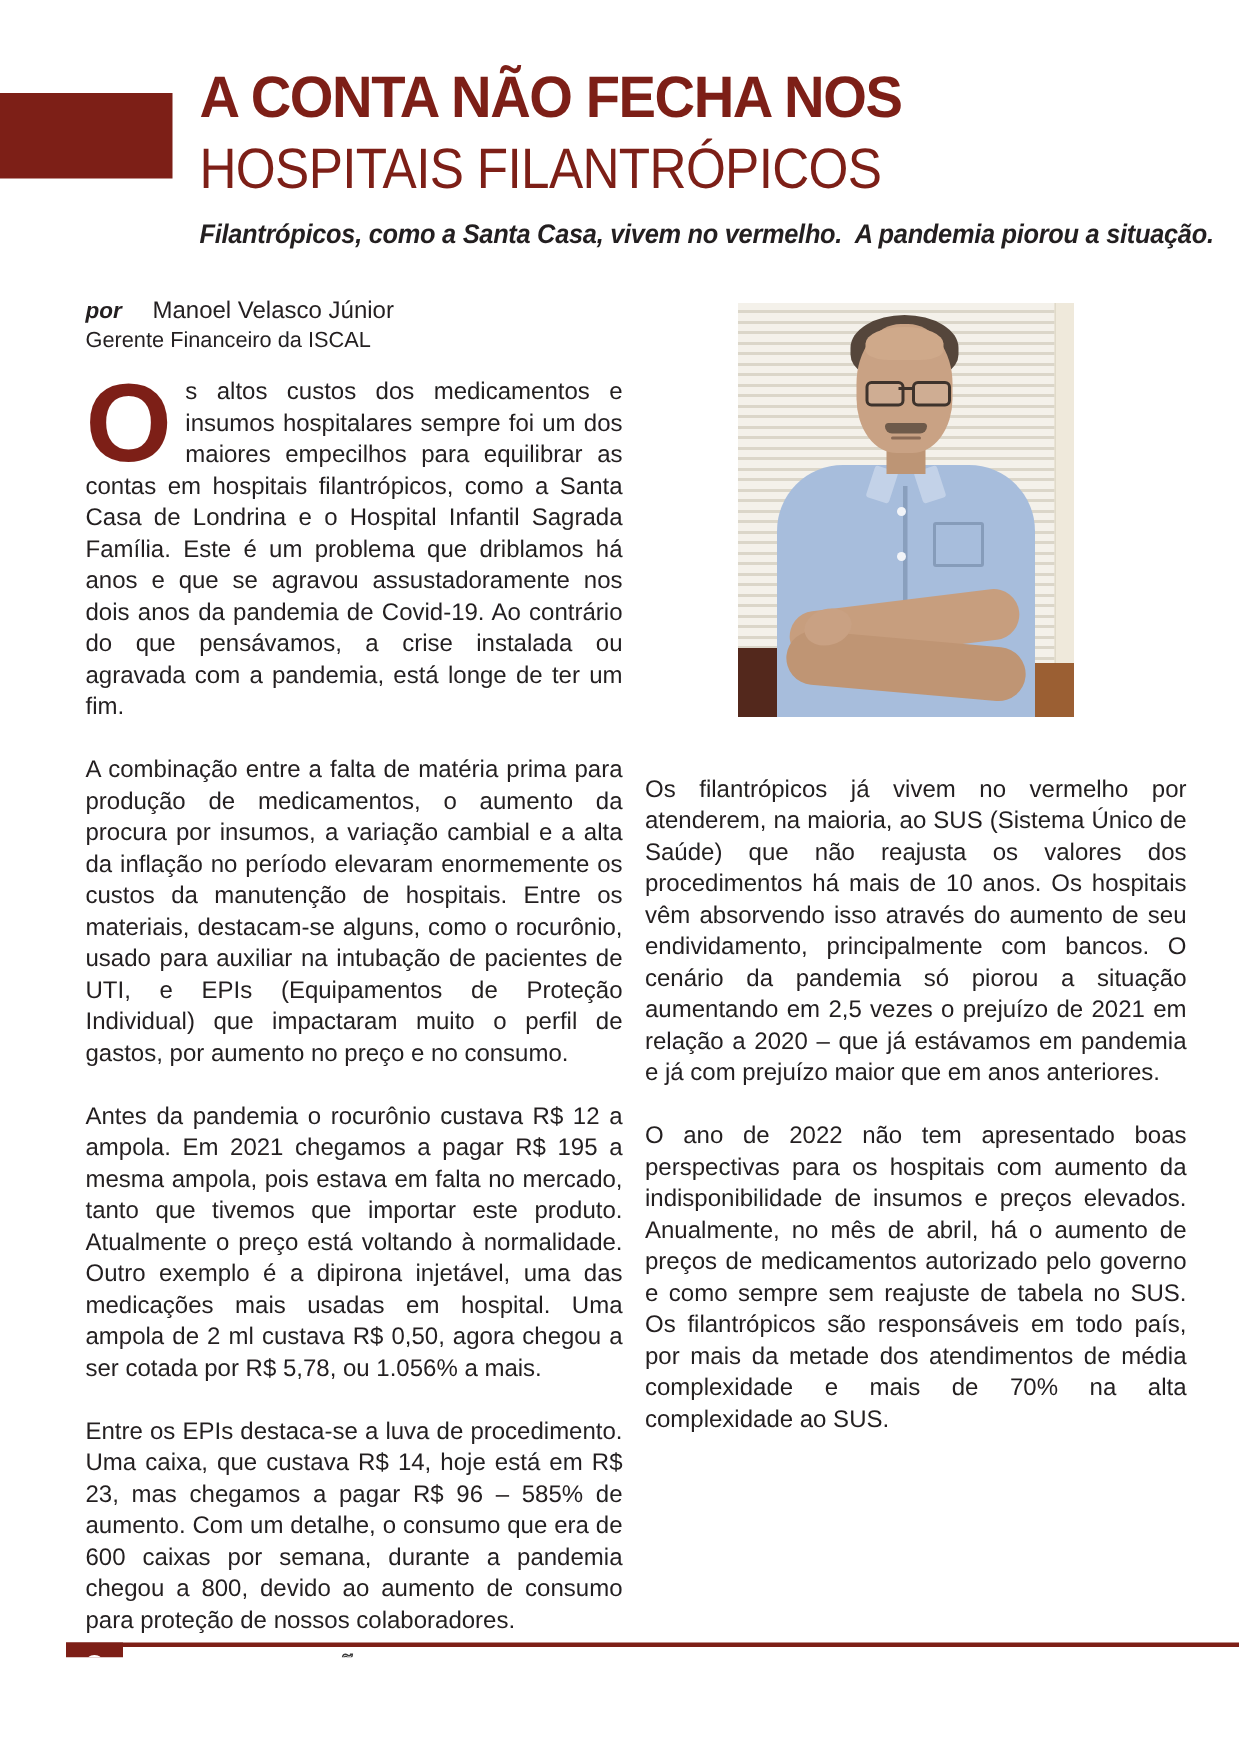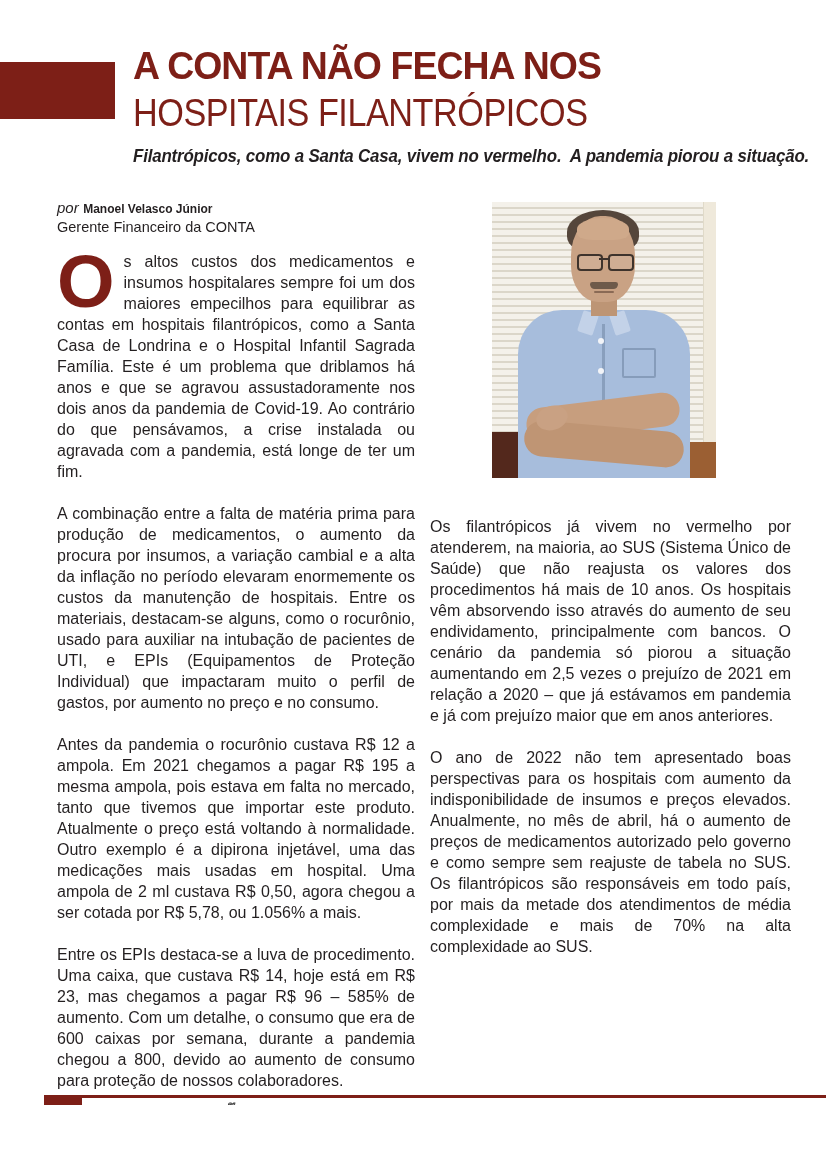--- a/index.html
+++ b/index.html
@@ -51,22 +51,22 @@
     font-style: italic;
     font-weight: 700;
     letter-spacing: -0.2px;
     white-space: pre;
     transform: scaleX(0.94);
     transform-origin: left top;
   }
 
   
   .byline { position: absolute; left: 57px; top: 198px; line-height: 1.25; }
-  .by-prefix { font-style: italic; font-size: 15px; }
-  .by-author { font-weight: 700; font-size: 12px; }
+  .by-prefix { font-style: italic; font-size: 15px; font-weight: bold; }
+  .by-author { font-weight: 400; font-size: 16px; margin-left: 16px; }
   .by-role { font-size: 14.5px; }
 
   
   .col { position: absolute; }
   .col p {
     margin: 0 0 21px 0;
     font-size: 16px;
     line-height: 21px;
     text-align: justify;
     hyphens: auto;
@@ -156,21 +156,21 @@
 
   <div class="accent-block"></div>
 
   <h1 class="title-line1">A CONTA NÃO FECHA NOS</h1>
   <h2 class="title-line2">HOSPITAIS FILANTRÓPICOS</h2>
   <div class="subtitle">Filantrópicos, como a Santa Casa, vivem no vermelho.  A pandemia piorou a situação.</div>
 
   <div class="byline">
     <span class="by-prefix">por</span>
     <span class="by-author">Manoel Velasco Júnior</span>
-    <div class="by-role">Gerente Financeiro da CONTA</div>
+    <div class="by-role">Gerente Financeiro da ISCAL</div>
   </div>
 
   <figure class="photo">
     <div class="ph-frame-right"></div>
     <div class="ph-sill"></div>
     <div class="ph-chair-left"></div>
     <div class="ph-chair-right"></div>
     <div class="ph-shirt"></div>
     <div class="ph-collar-l"></div>
     <div class="ph-collar-r"></div>

